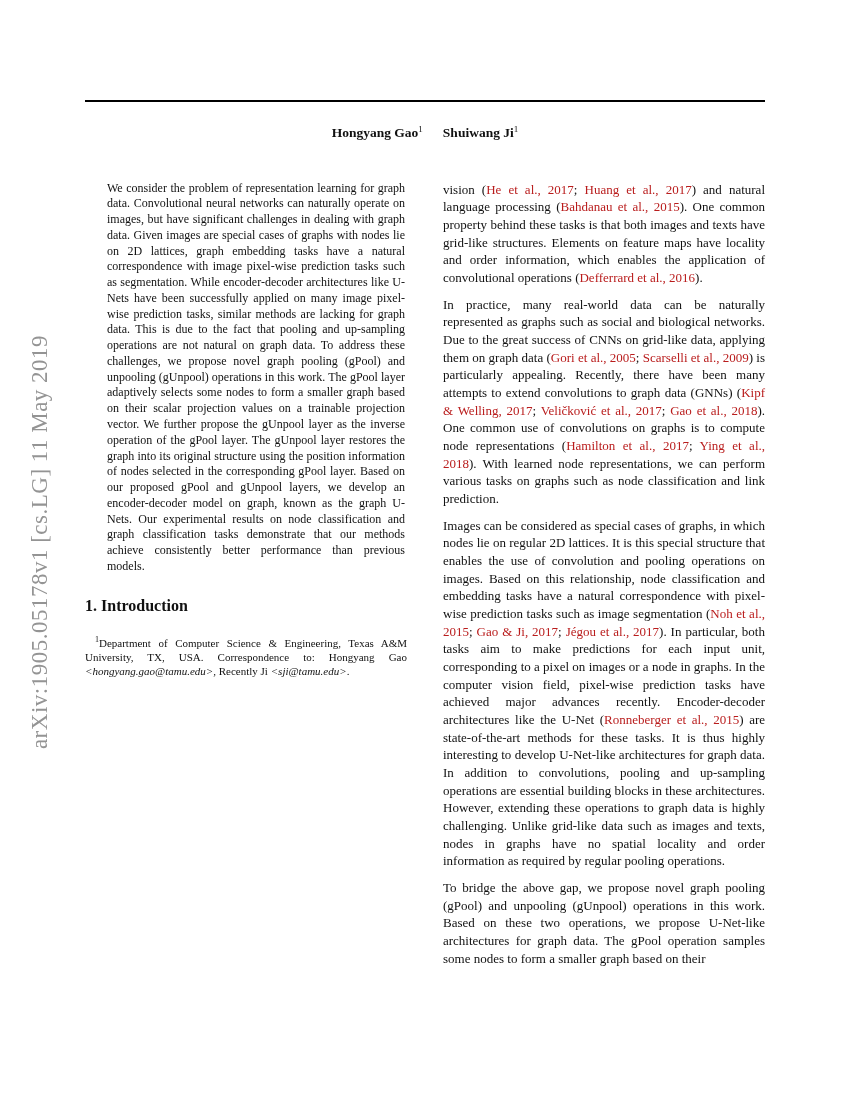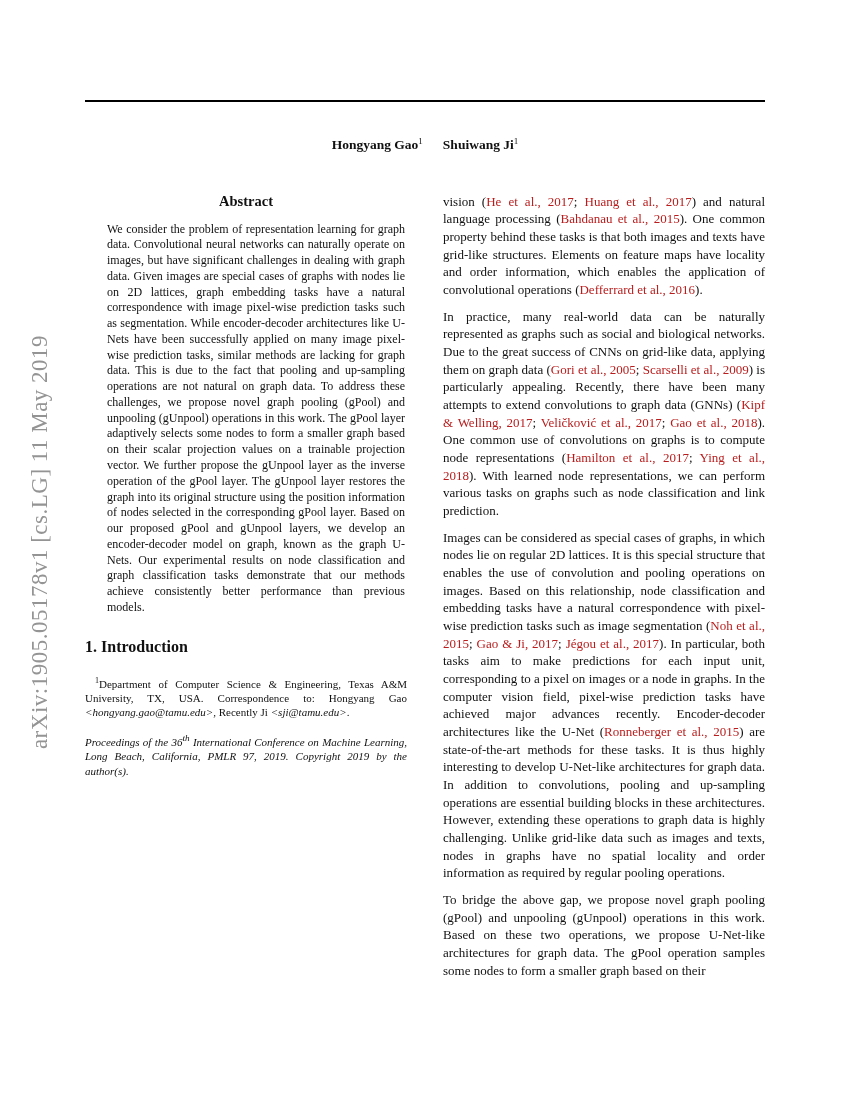--- a/index.html
+++ b/index.html
@@ -14,21 +14,21 @@
     white-space:nowrap; font-size:23px; color:#949494; letter-spacing:.5px;
   }
 
   .content { position:absolute; left:85px; top:0; width:680px; }
 
   hr.rule { border:0; border-top:1.6px solid #000; }
   hr.rule-top { margin-top:100px; }
 
   h1.title { text-align:center; font-size:19px; font-weight:bold; margin:18px 0 18px; }
 
-  .authors { text-align:center; margin-top:33px; font-size:13.5px; font-weight:bold; }
+  .authors { text-align:center; margin-top:21px; font-size:13.5px; font-weight:bold; }
   .authors .author + .author { margin-left:20px; }
   .authors sup { font-size:9px; font-weight:normal; }
 
   .columns { display:flex; gap:36px; margin-top:40px; }
   .col { width:322px; }
 
   .abstract-heading { text-align:center; font-size:14.5px; font-weight:bold; margin-bottom:12px; }
   .abstract-body {
     font-size:12px; line-height:1.315; text-align:justify;
     padding-left:22px; padding-right:2px;
@@ -61,28 +61,26 @@
 
     <hr class="rule">
 
     <div class="authors">
       <span class="author"><span>Hongyang Gao</span><sup>1</sup></span><span class="author"><span>Shuiwang Ji</span><sup>1</sup></span>
     </div>
 
     <div class="columns">
 
       <div class="col left-col">
-        <h2 class="abstract-heading">Abstract</h2>
         <p class="abstract-body">We consider the problem of representation learning for graph data. Convolutional neural networks can naturally operate on images, but have significant challenges in dealing with graph data. Given images are special cases of graphs with nodes lie on 2D lattices, graph embedding tasks have a natural correspondence with image pixel-wise prediction tasks such as segmentation. While encoder-decoder architectures like U-Nets have been successfully applied on many image pixel-wise prediction tasks, similar methods are lacking for graph data. This is due to the fact that pooling and up-sampling operations are not natural on graph data. To address these challenges, we propose novel graph pooling (gPool) and unpooling (gUnpool) operations in this work. The gPool layer adaptively selects some nodes to form a smaller graph based on their scalar projection values on a trainable projection vector. We further propose the gUnpool layer as the inverse operation of the gPool layer. The gUnpool layer restores the graph into its original structure using the position information of nodes selected in the corresponding gPool layer. Based on our proposed gPool and gUnpool layers, we develop an encoder-decoder model on graph, known as the graph U-Nets. Our experimental results on node classification and graph classification tasks demonstrate that our methods achieve consistently better performance than previous models.</p>
 
         <h3 class="section-heading">1. Introduction</h3>
 
         <div class="footnote-block">
           <p class="fn-affil"><sup>1</sup><span>Department of Computer Science &amp; Engineering, Texas A&amp;M University, TX, USA. Correspondence to: Hongyang Gao </span><span class="it">&lt;hongyang.gao@tamu.edu&gt;</span><span>, Recently Ji </span><span class="it">&lt;sji@tamu.edu&gt;</span><span>.</span></p>
-          <p class="fn-copyright"><span class="it">Proceedings of the 36</span><sup class="it">th</sup><span class="it"> International Conference on Machine Learning</span><span class="it">, Long Beach, California, PMLR 97, 2019. Copyright 2019 by the author(s).</span></p>
         </div>
       </div>
 
       <div class="col right-col">
         <p class="body"><span>vision (</span><span class="cite">He et al., 2017</span><span>; </span><span class="cite">Huang et al., 2017</span><span>) and natural language processing (</span><span class="cite">Bahdanau et al., 2015</span><span>). One common property behind these tasks is that both images and texts have grid-like structures. Elements on feature maps have locality and order information, which enables the application of convolutional operations (</span><span class="cite">Defferrard et al., 2016</span><span>).</span></p>
         <p class="body"><span>In practice, many real-world data can be naturally represented as graphs such as social and biological networks. Due to the great success of CNNs on grid-like data, applying them on graph data (</span><span class="cite">Gori et al., 2005</span><span>; </span><span class="cite">Scarselli et al., 2009</span><span>) is particularly appealing. Recently, there have been many attempts to extend convolutions to graph data (GNNs) (</span><span class="cite">Kipf &amp; Welling, 2017</span><span>; </span><span class="cite">Veličković et al., 2017</span><span>; </span><span class="cite">Gao et al., 2018</span><span>). One common use of convolutions on graphs is to compute node representations (</span><span class="cite">Hamilton et al., 2017</span><span>; </span><span class="cite">Ying et al., 2018</span><span>). With learned node representations, we can perform various tasks on graphs such as node classification and link prediction.</span></p>
         <p class="body"><span>Images can be considered as special cases of graphs, in which nodes lie on regular 2D lattices. It is this special structure that enables the use of convolution and pooling operations on images. Based on this relationship, node classification and embedding tasks have a natural correspondence with pixel-wise prediction tasks such as image segmentation (</span><span class="cite">Noh et al., 2015</span><span>; </span><span class="cite">Gao &amp; Ji, 2017</span><span>; </span><span class="cite">Jégou et al., 2017</span><span>). In particular, both tasks aim to make predictions for each input unit, corresponding to a pixel on images or a node in graphs. In the computer vision field, pixel-wise prediction tasks have achieved major advances recently. Encoder-decoder architectures like the U-Net (</span><span class="cite">Ronneberger et al., 2015</span><span>) are state-of-the-art methods for these tasks. It is thus highly interesting to develop U-Net-like architectures for graph data. In addition to convolutions, pooling and up-sampling operations are essential building blocks in these architectures. However, extending these operations to graph data is highly challenging. Unlike grid-like data such as images and texts, nodes in graphs have no spatial locality and order information as required by regular pooling operations.</span></p>
         <p class="body"><span>To bridge the above gap, we propose novel graph pooling (gPool) and unpooling (gUnpool) operations in this work. Based on these two operations, we propose U-Net-like architectures for graph data. The gPool operation samples some nodes to form a smaller graph based on their</span></p>
       </div>
 

